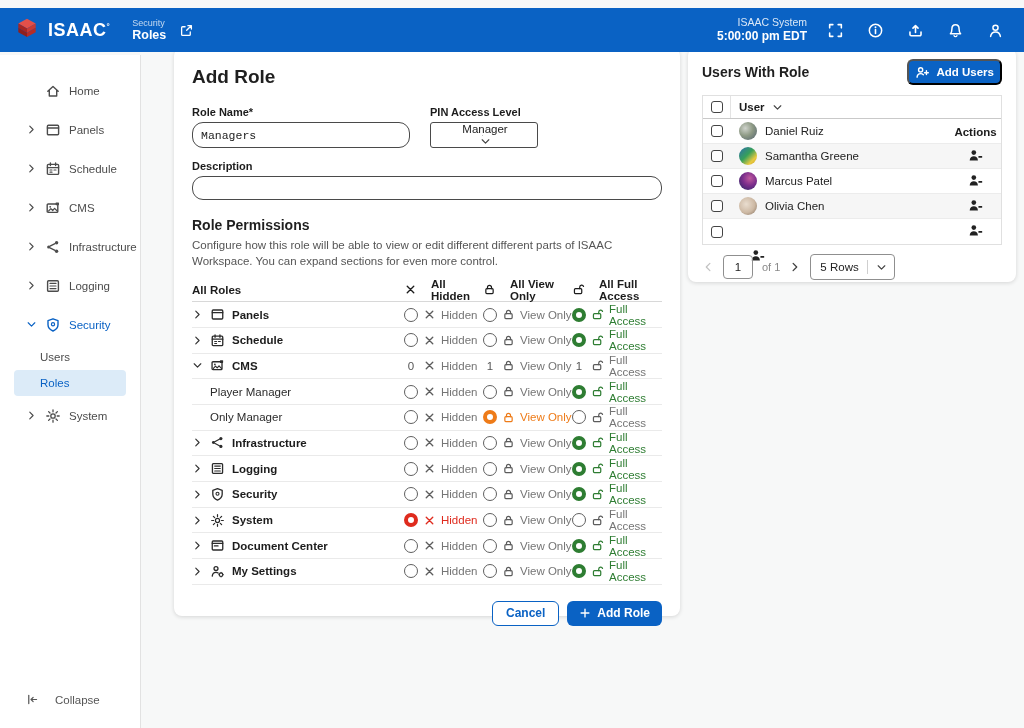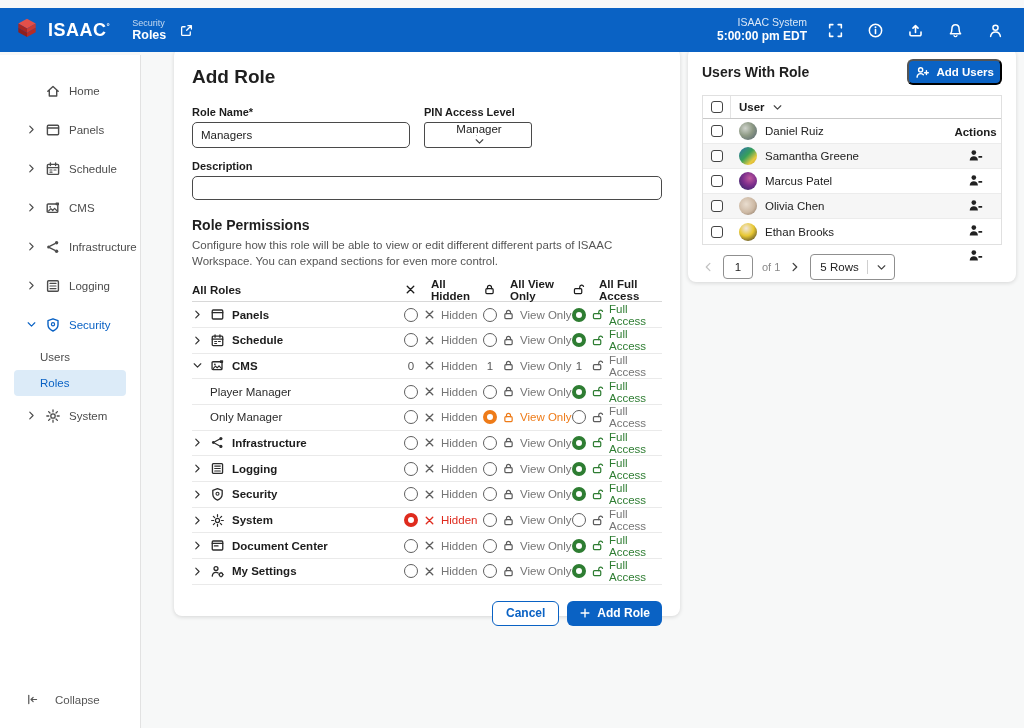--- a/index.html
+++ b/index.html
@@ -57,27 +57,27 @@
   }
   .collapse-btn .ic { width:13px; height:13px; }
 
   
   .card { position:absolute; background:#fff; border-radius:8px; box-shadow:0 1px 4px rgba(0,0,0,.14); }
   .main-card { left:174px; top:48px; width:506px; height:568px; padding:16px 18px 14px 18px; }
   .users-card { left:688px; top:48px; width:328px; height:234px; padding:11px 14px; }
 
   
   .page-title { font-size:19px; font-weight:bold; margin:2px 0 18px; }
-  .form-row { display:flex; gap:14px; }
+  .form-row { display:flex; gap:20px; }
   .fgroup-name { width:218px; }
   .fgroup-pin { width:108px; }
   .flabel { display:block; font-size:11px; font-weight:bold; color:#1c1c1c; margin-bottom:4px; }
   .tinput {
-    width:100%; height:26px; border:1px solid #4a4a4a; border-radius:5px;
-    padding:0 8px; font-size:11.5px; font-family:Liberation Sans, sans-serif; color:#222; background:#fff;
+    width:100%; height:26px; border:1px solid #4a4a4a; border-radius:11px;
+    padding:0 8px; font-size:11.5px; font-family:Liberation Mono, monospace; color:#222; background:#fff;
   }
   .selbox {
     width:100%; height:26px; border:1px solid #4a4a4a; border-radius:3px;
     display:flex; align-items:center; padding:0 6px 0 8px; cursor:pointer; background:#fff;flex-direction:column;
   }
   .selbox .selval { flex:1; font-size:11.5px; color:#222; }
   .sel-div { width:1px; height:16px; background:#c4c4c4; margin-right:6px; }
   .selbox .chev, .rows-select .chev { width:11px; height:11px; color:#444; }
   .desc-group { margin-top:12px; }
   .desc-input { height:24px; }
@@ -1011,24 +1011,20 @@
                 <path d="M1.8 13.2c.2-3 2-4.5 4.4-4.5s4.2 1.5 4.4 4.5Z" fill="currentColor"></path>
                 <rect x="11" y="8.6" width="4.2" height="1.7" rx="0.5" fill="currentColor"></rect>
               </svg>
             </span>
           </span>
   </div>
         <div class="urow ">
     <span class="ucell-cb">
             <span class="cb"></span>
           </span>
-    <span class="uuser">
-      <span class="avatar av-4"></span>
-      <span class="uname">Ethan Brooks</span>
-    </span>
     <span class="uactions">
             <span class="ic act-ic">
               <svg viewBox="0 0 16 16">
                 <circle cx="6.2" cy="4.9" r="2.5" fill="currentColor"></circle>
                 <path d="M1.8 13.2c.2-3 2-4.5 4.4-4.5s4.2 1.5 4.4 4.5Z" fill="currentColor"></path>
                 <rect x="11" y="8.6" width="4.2" height="1.7" rx="0.5" fill="currentColor"></rect>
               </svg>
             </span>
           </span>
   </div>

